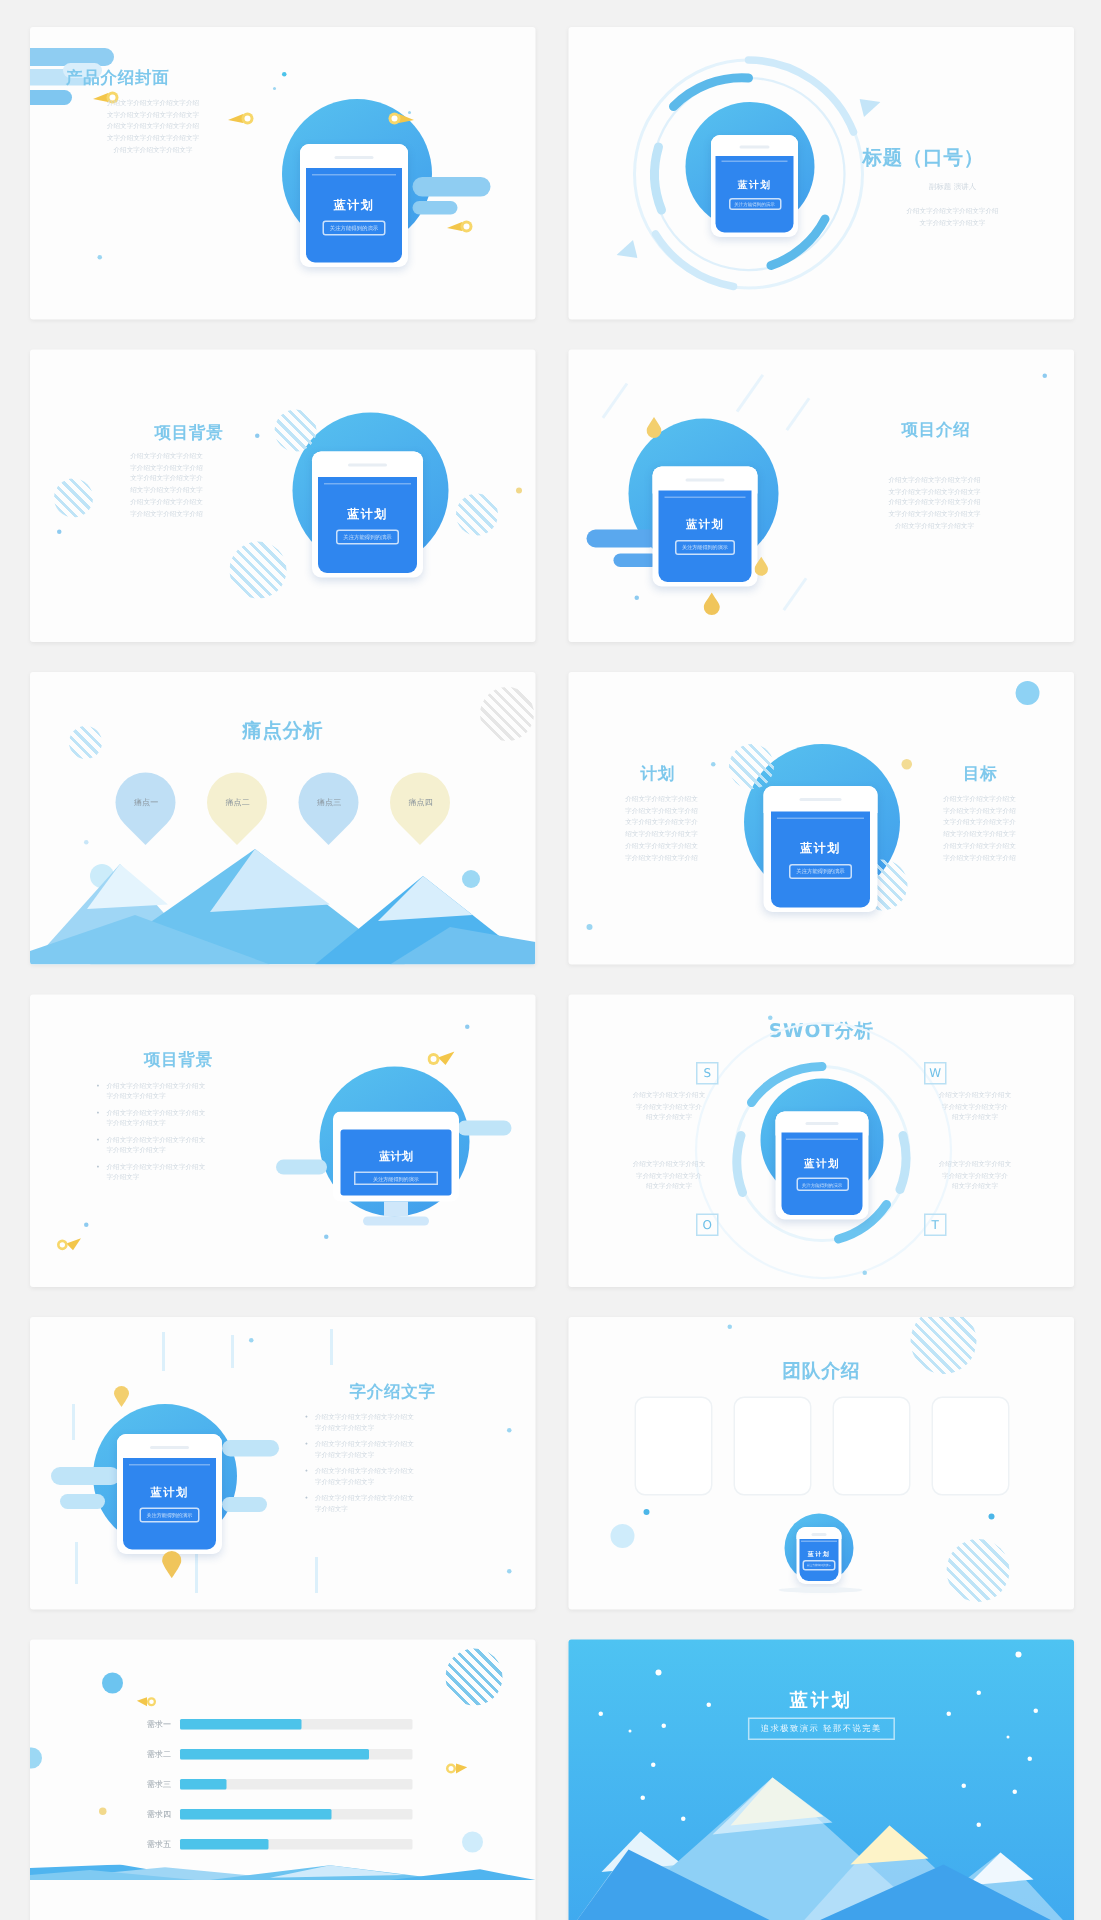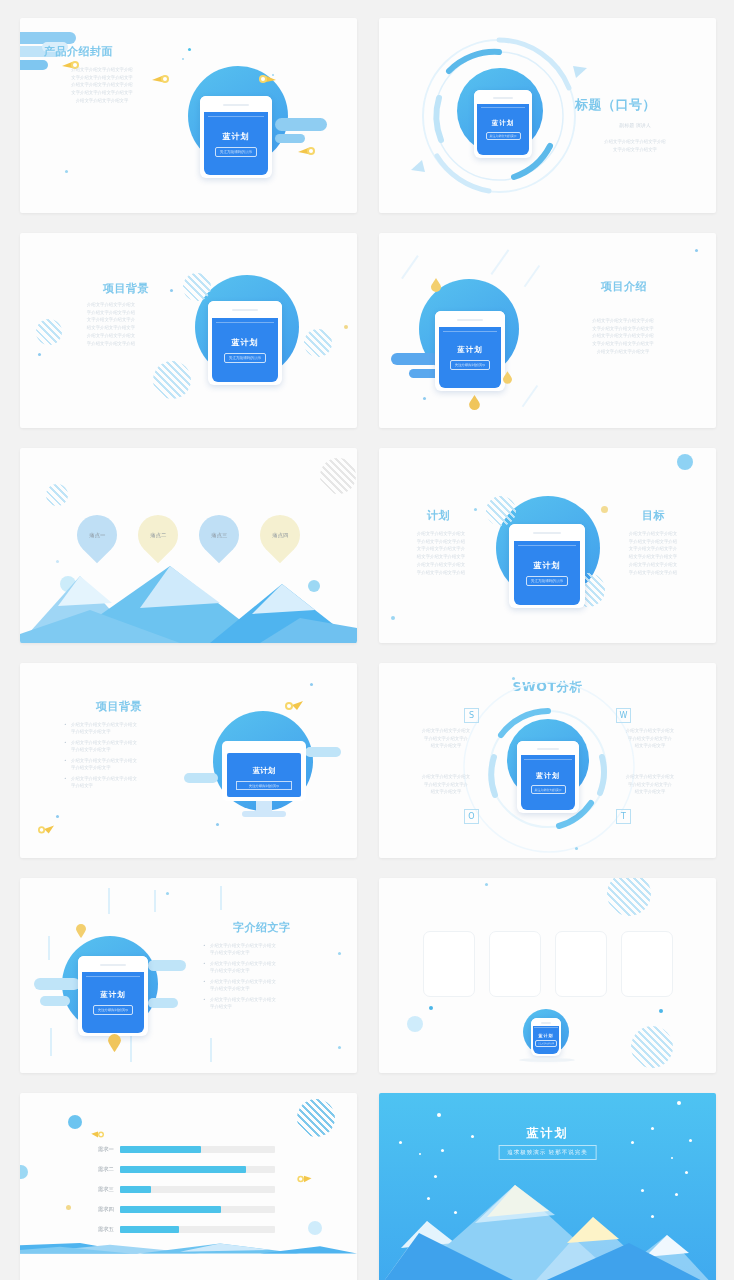--- a/index.html
+++ b/index.html
@@ -265,20 +265,21 @@
 
     <div class="title" style="left:222px;top:46px;">项目介绍</div>
     <div class="sub center" style="left:196px;top:84px;width:96px;">介绍文字介绍文字介绍文字介绍
 文字介绍文字介绍文字介绍文字
 介绍文字介绍文字介绍文字介绍
 文字介绍文字介绍文字介绍文字
 介绍文字介绍文字介绍文字</div>
   </div>
 
   <div class="slide">
+    <div class="title" style="left:0;right:0;top:30px;text-align:center;font-size:13px;">痛点分析</div>
 
     <div class="pin" style="left:57px;top:67px;background:#bfdff5;">
       <span>痛点一</span>
     </div>
     <div class="pin" style="left:118px;top:67px;background:#f5f0d0;">
       <span>痛点二</span>
     </div>
     <div class="pin" style="left:179px;top:67px;background:#bfdff5;">
       <span>痛点三</span>
     </div>
@@ -463,20 +464,21 @@
       <li>介绍文字介绍文字介绍文字介绍文
 字介绍文字介绍文字</li>
       <li>介绍文字介绍文字介绍文字介绍文
 字介绍文字介绍文字</li>
       <li>介绍文字介绍文字介绍文字介绍文
 字介绍文字</li>
     </ul>
   </div>
 
   <div class="slide">
+    <div class="title" style="left:0;right:0;top:28px;text-align:center;font-size:12.5px;">团队介绍</div>
 
     <div class="team-card" style="left:44px;top:53px;"></div>
     <div class="team-card" style="left:110px;top:53px;"></div>
     <div class="team-card" style="left:176px;top:53px;"></div>
     <div class="team-card" style="left:242px;top:53px;"></div>
 
     <div class="circle-bg" style="left:144px;top:131px;width:46px;height:46px;"></div>
     <div class="phone" style="left:152px;top:140px;width:30px;height:38px;">
       <div class="notch"></div>
       <div class="screen">

